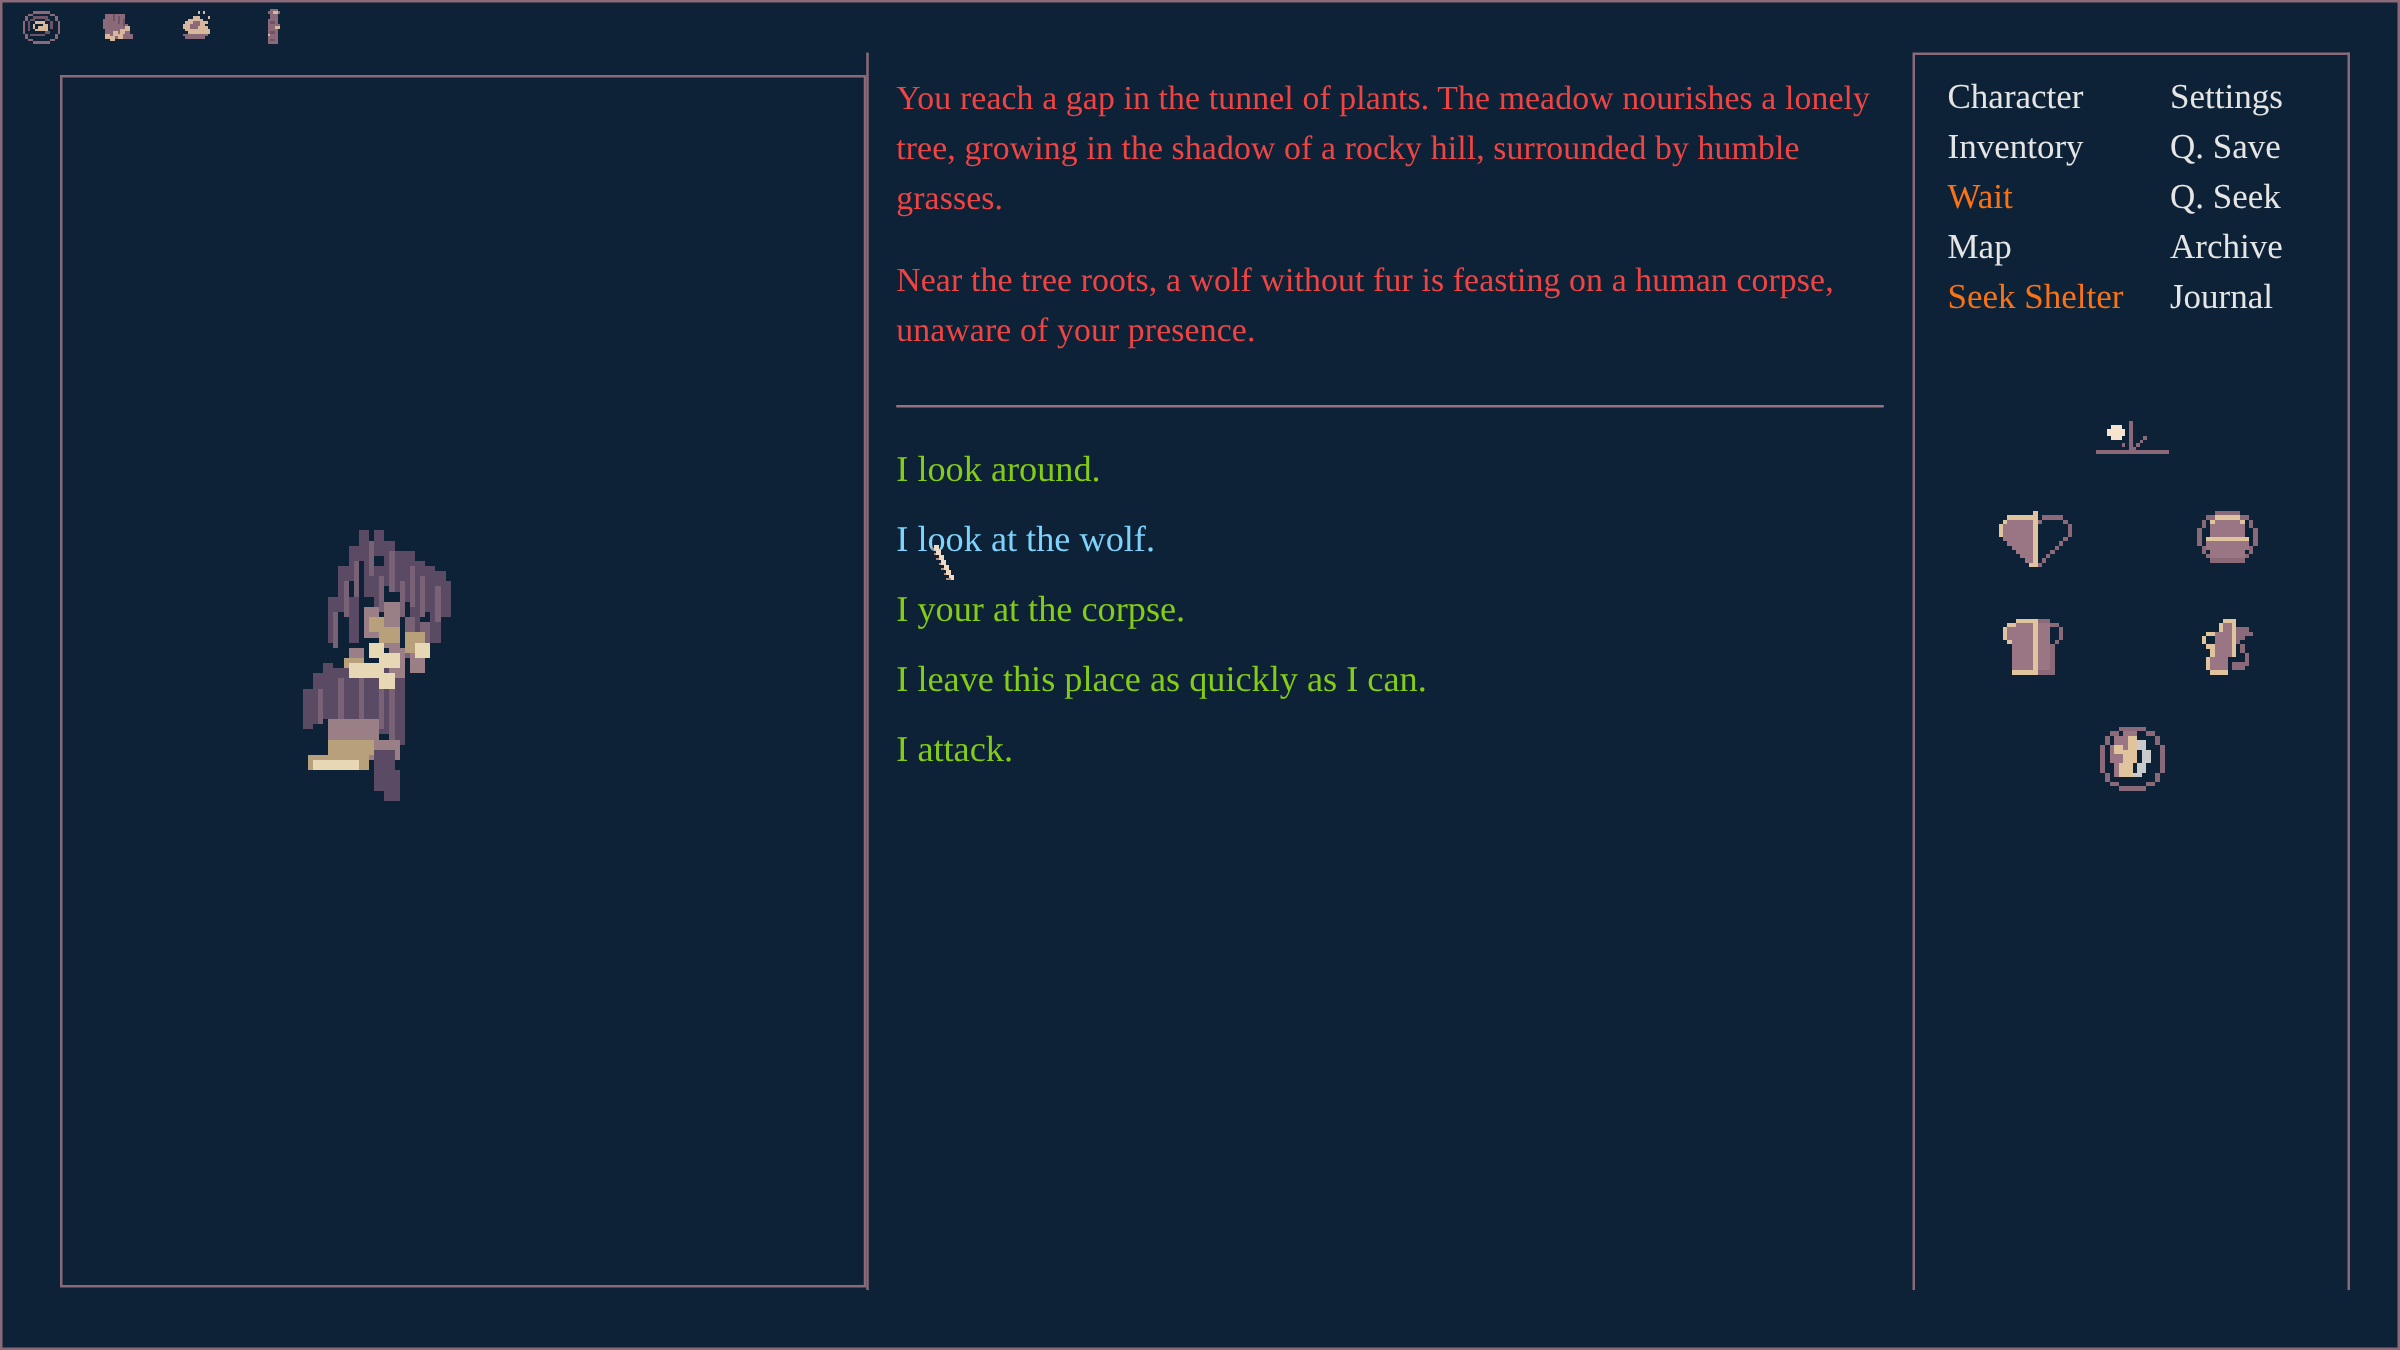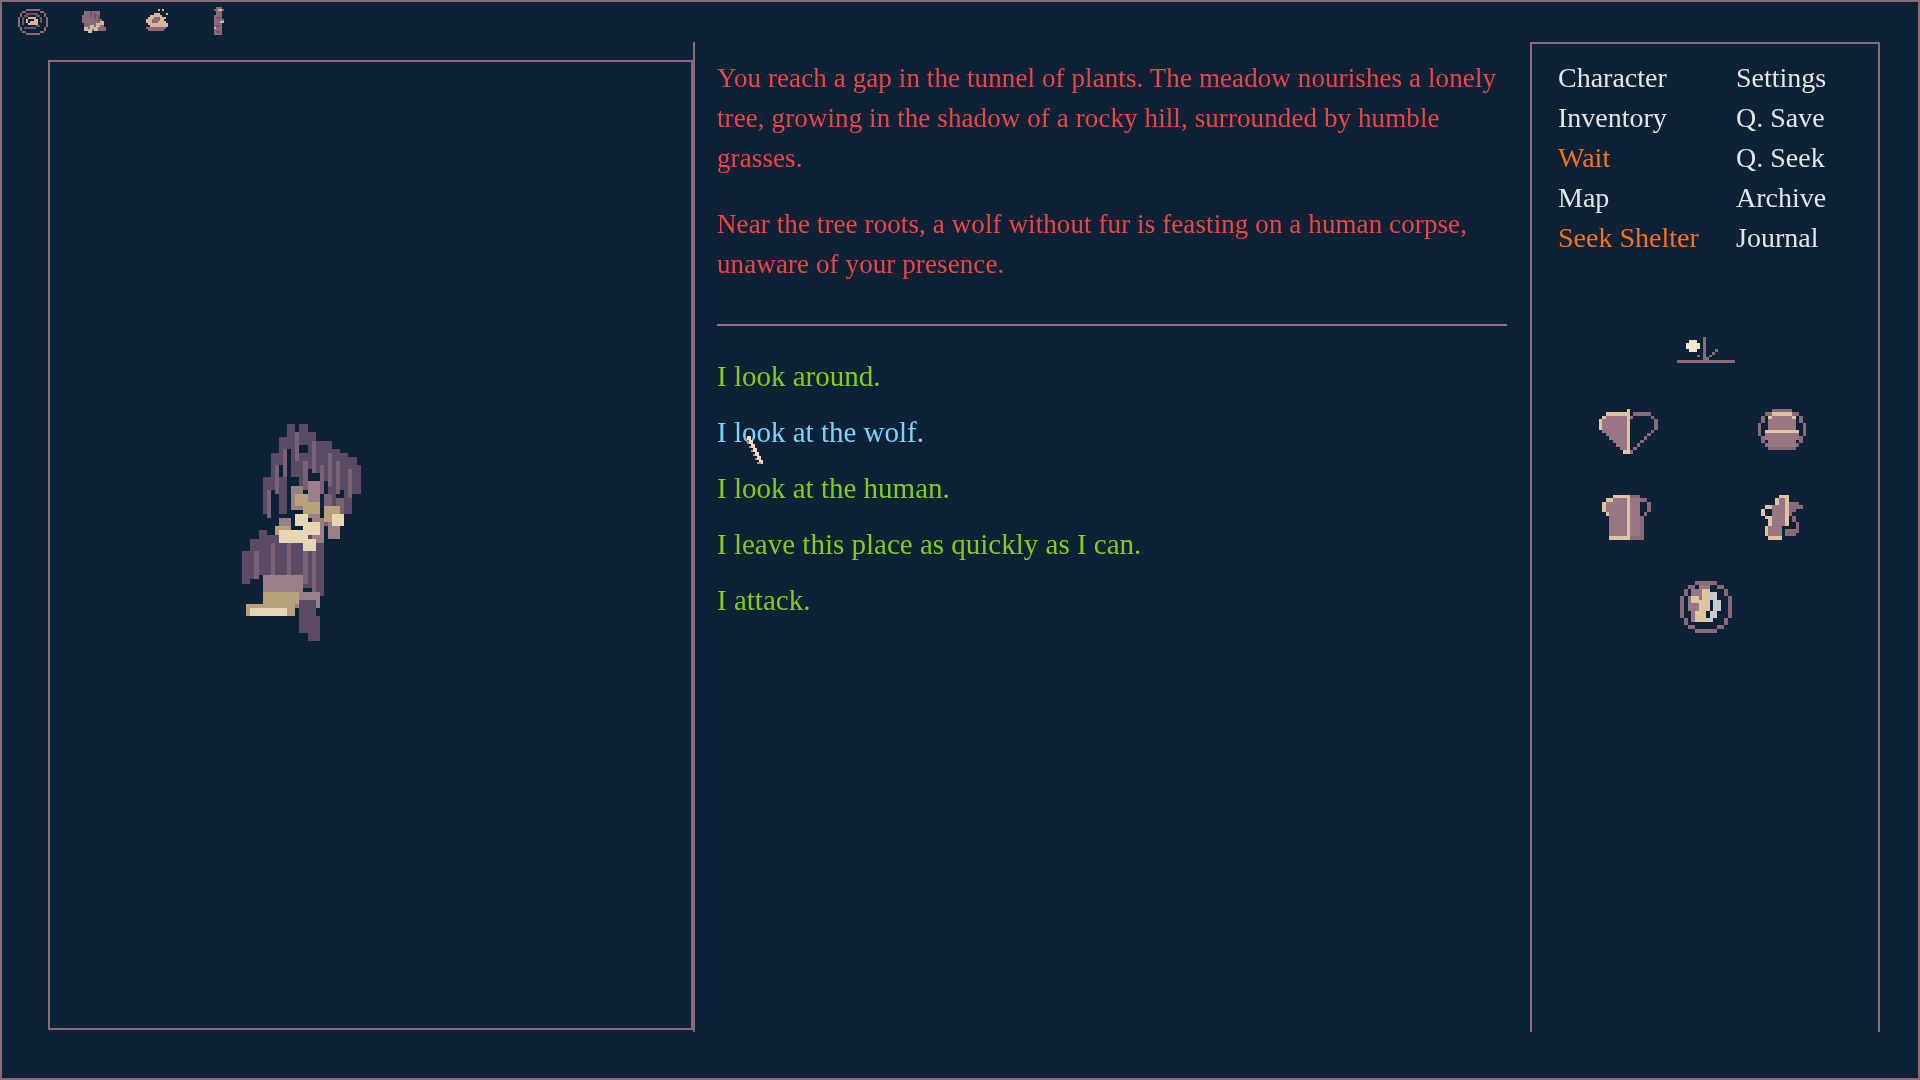--- a/index.html
+++ b/index.html
@@ -395,21 +395,21 @@
 
     <div id="narrative-panel">
       <p class="story-par">You reach a gap in the tunnel of plants. The meadow nourishes a lonely tree, growing in the shadow of a rocky hill, surrounded by humble grasses.</p>
       <p class="story-par">Near the tree roots, a wolf without fur is feasting on a human corpse, unaware of your presence.</p>
 
       <div id="choices-rule"></div>
 
       <div id="choices-list">
         <div class="choice">I look around.</div>
         <div class="choice selected">I look at the wolf.</div>
-        <div class="choice">I look at the human.</div>
+        <div class="choice">I your at the corpse.</div>
         <div class="choice">I leave this place as quickly as I can.</div>
         <div class="choice">I attack.</div>
       </div>
     </div>
 
     <div id="divider-2"></div>
 
     <div id="menu-panel">
 
       <div id="menu-grid">

